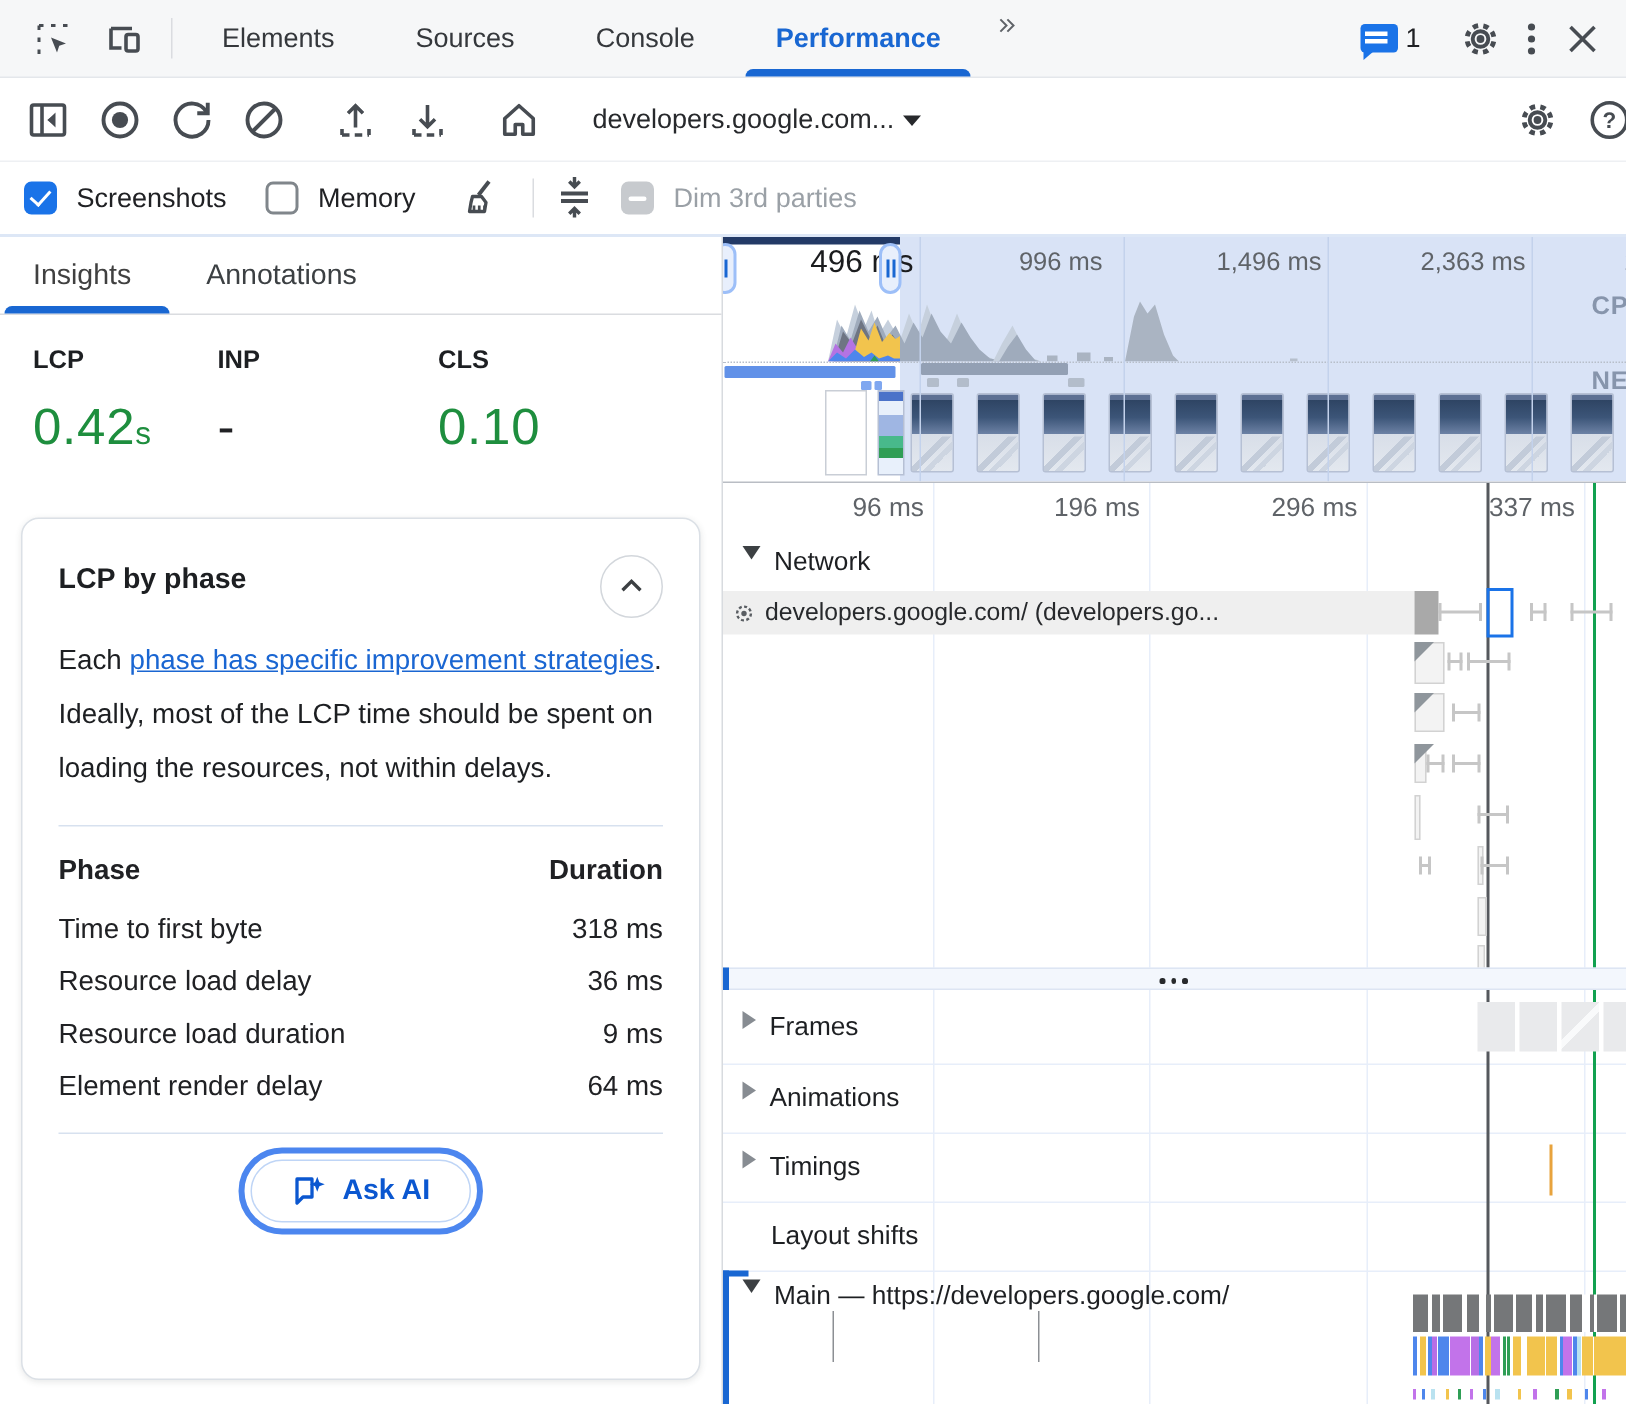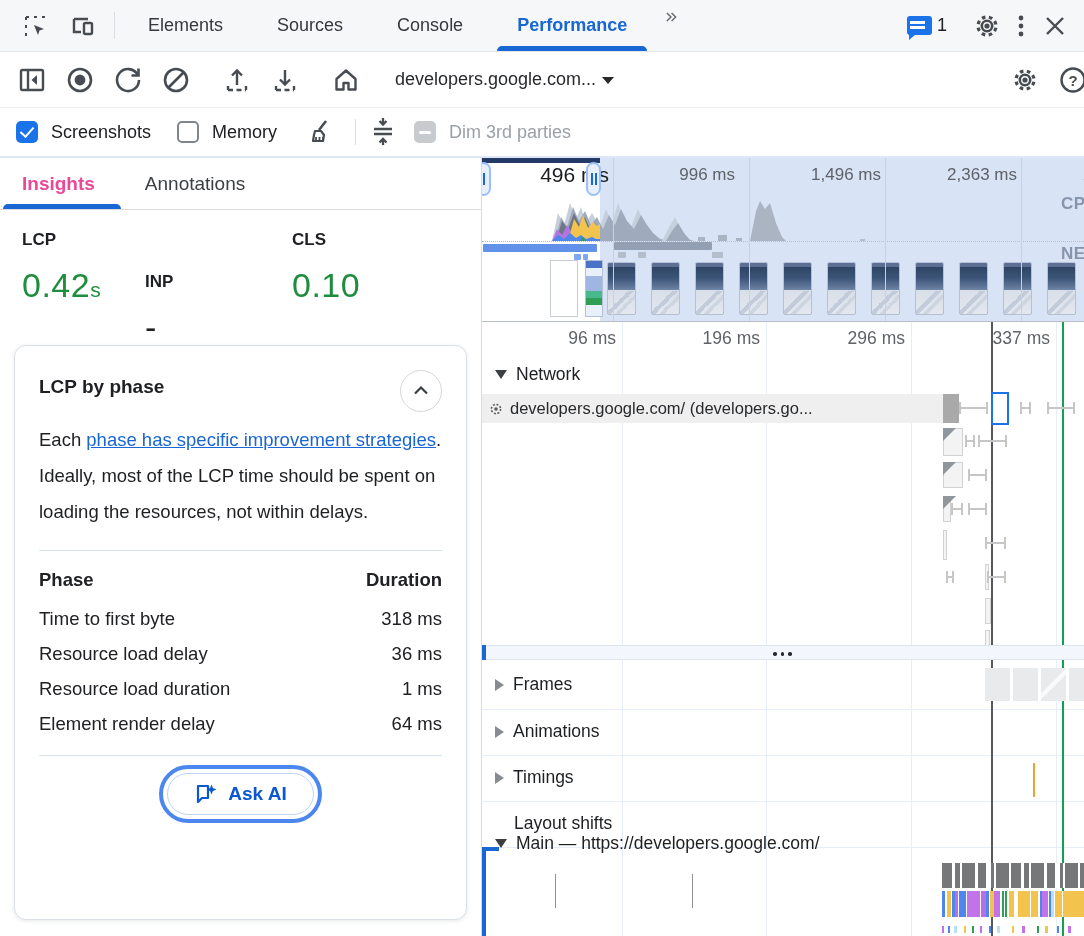--- a/index.html
+++ b/index.html
@@ -42,25 +42,25 @@
   .cb-label{margin-right:26px;cursor:pointer;}
   .cb-label.gray{color:#9aa0a6;}
 
   
   .content{display:flex;height:778px;}
 
   
   .left{width:482px;flex:none;border-right:1px solid #d8dbdf;background:#fff;position:relative;}
   .s-tabs{display:flex;align-items:stretch;height:52px;border-bottom:1px solid #dadce0;padding-left:22px;gap:50px;}
   .s-tab{display:flex;align-items:center;font-size:19px;color:#3c4043;position:relative;cursor:pointer;}
-  .s-tab.selected{color:#ec4899;font-weight:700;}
+  .s-tab.selected{color:#404040;font-weight:400;}
   .s-tab.selected::after{content:"";position:absolute;left:-19px;right:-26px;bottom:0;height:5px;background:#1967d2;border-radius:6px 6px 0 0;}
   .metrics{display:flex;height:135px;padding:20px 0 0 22px;}
   .metric:nth-child(1){width:123px;}
-  .metric:nth-child(2){width:147px;margin-top:42px;}
+  .metric:nth-child(2){width:147px;}
   .metric .lab{font-size:17px;font-weight:700;color:#1d1f22;margin-bottom:16px;}
   .metric .val{font-size:34px;letter-spacing:.5px;}
   .metric .unit{font-size:21px;}
   .card{margin:0 14px;height:575px;border:1px solid #dbe0e6;border-radius:12px;box-shadow:0 1px 4px rgba(60,64,67,.12);padding:24px 24px 14px;position:relative;background:#fff;}
   .card-head{display:flex;justify-content:space-between;align-items:flex-start;gap:14px;}
   .card-title{font-size:19px;font-weight:700;color:#1d1f22;padding-top:6px;}
   .chev-btn{width:42px;height:42px;border:1px solid #d3d7dc;border-radius:50%;background:#fff;display:flex;align-items:center;justify-content:center;cursor:pointer;flex:none;}
   .card-body{font-size:18.5px;line-height:36px;color:#1d1f22;margin:10px 0 20px;}
   .card-body a{color:#1a66d2;text-decoration:underline;cursor:pointer;}
   .h-div{height:1px;background:#d7e1ef;}
@@ -93,21 +93,21 @@
   .film-color{position:absolute;left:103px;top:102px;width:18px;height:57px;border:1px solid #b6c0d4;
     background:linear-gradient(180deg,#4a72c9 0 12%,#e8f0fb 12% 28%,#9fb6e3 28% 54%,#48b98b 54% 68%,#2f9e55 68% 80%,#e8f0fb 80% 100%);}
 
   
   .tracks{position:absolute;left:0;top:164px;width:602px;height:614px;overflow:hidden;background:#fff;}
   .tr-grid{position:absolute;top:0;bottom:0;width:1px;background:#e7eefa;}
   .tr-hline{position:absolute;left:0;right:0;height:1px;background:#e7eefa;}
   .ruler-tick{position:absolute;top:6px;width:110px;text-align:right;font-size:17.5px;color:#5f6368;white-space:nowrap;}
   .dark-line{position:absolute;left:509px;top:0;bottom:0;width:1.5px;background:#55585d;z-index:1;}
   .green-line{position:absolute;left:580px;top:0;bottom:0;width:2px;background:#12a150;z-index:1;}
-  .trk-label{position:absolute;display:flex;align-items:center;gap:9px;font-size:17.5px;color:#1d1f22;z-index:2;white-space:nowrap;}
+  .trk-label{position:absolute;display:flex;align-items:flex-start;gap:9px;font-size:17.5px;color:#1d1f22;z-index:2;white-space:nowrap;}
   .arr-open{width:0;height:0;border-left:6.5px solid transparent;border-right:6.5px solid transparent;border-top:9px solid #3c4043;}
   .arr-closed{width:0;height:0;border-top:6.5px solid transparent;border-bottom:6.5px solid transparent;border-left:9px solid #878c92;}
   .req-bar{position:absolute;left:0;top:72px;width:461px;height:29px;background:#efefef;display:flex;align-items:center;gap:7px;padding-left:7px;overflow:hidden;z-index:2;font-size:16.5px;color:#27292c;white-space:nowrap;}
   .req-cap{position:absolute;left:461px;top:72px;width:16px;height:29px;background:#a9a9a9;z-index:2;}
   .req-sel{position:absolute;left:509px;top:70px;width:18px;height:33px;border:2.5px solid #1a73e8;z-index:3;}
   .wf-wh{position:absolute;height:2px;background:#c6c6c6;z-index:2;}
   .wf-wh::before,.wf-wh::after{content:"";position:absolute;top:-5px;width:2px;height:12px;background:#c6c6c6;}
   .wf-wh::before{left:0;}
   .wf-wh::after{right:0;}
   .wf-bar{position:absolute;background:#f3f3f3;border:1px solid #d2d2d2;z-index:2;}
@@ -324,21 +324,21 @@
             <div class="t-row">
               <span>Time to first byte</span>
               <span>318 ms</span>
             </div>
             <div class="t-row">
               <span>Resource load delay</span>
               <span>36 ms</span>
             </div>
             <div class="t-row">
               <span>Resource load duration</span>
-              <span>1 ms</span>
+              <span>9 ms</span>
             </div>
             <div class="t-row">
               <span>Element render delay</span>
               <span>64 ms</span>
             </div>
           </div>
         <div class="h-div" style="margin-top:14px;"></div>
         <div class="askai-wrap">
           <div class="askai-ring">
             <div class="askai">
@@ -507,21 +507,21 @@
           <span>Timings</span>
         </div>
         <div class="orange-tick"></div>
 
         <div class="trk-label" style="left:32px;top:491px;">
           <span>Layout shifts</span>
         </div>
 
         <div class="main-ind-left"></div>
         <div class="main-ind-top"></div>
-        <div class="trk-label" style="left:13px;top:511px;">
+        <div class="trk-label" style="left:13px;top:531px;">
           <span class="arr-open"></span>
           <span>Main — https://developers.google.com/</span>
         </div>
         <div class="main-tick" style="left:73px;"></div>
         <div class="main-tick" style="left:210px;"></div>
         <div class="bc bc-top"></div>
         <div class="bc bc-mid"></div>
         <div class="bc bc-mini"></div>
       <div class="ruler-tick" style="left: 24px;">96 ms</div>
           <div class="ruler-tick" style="left: 168px;">196 ms</div>

